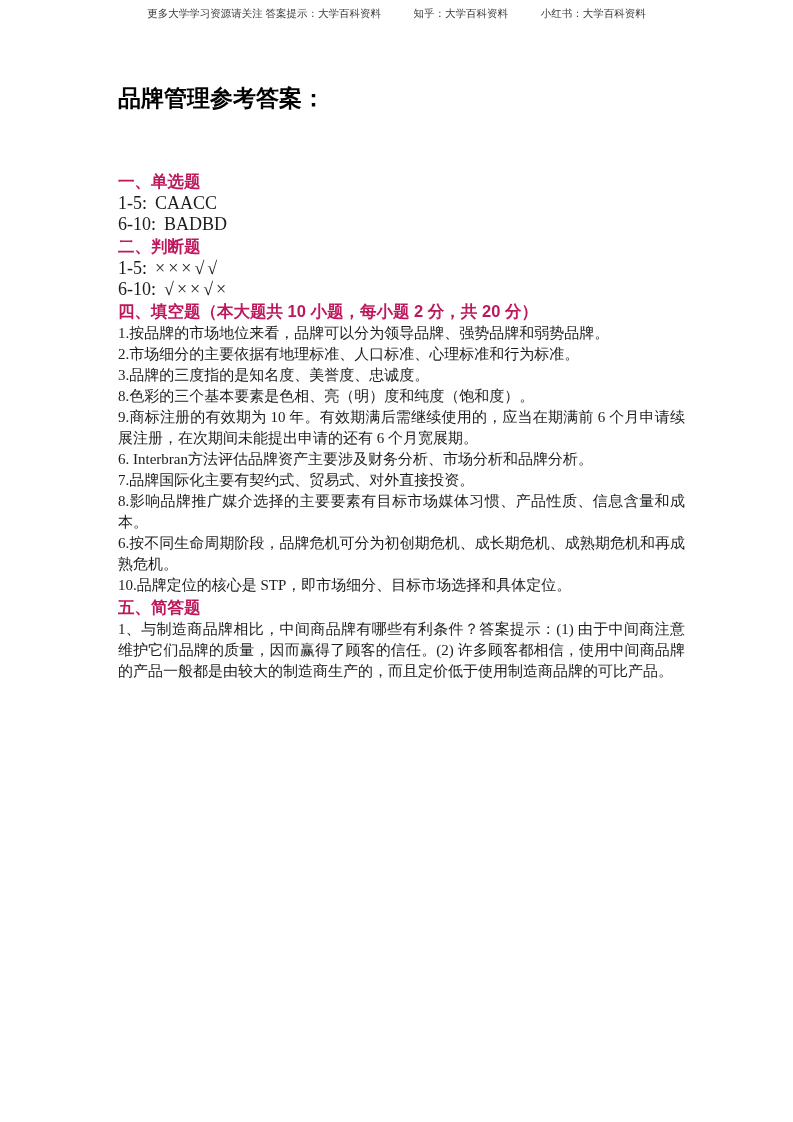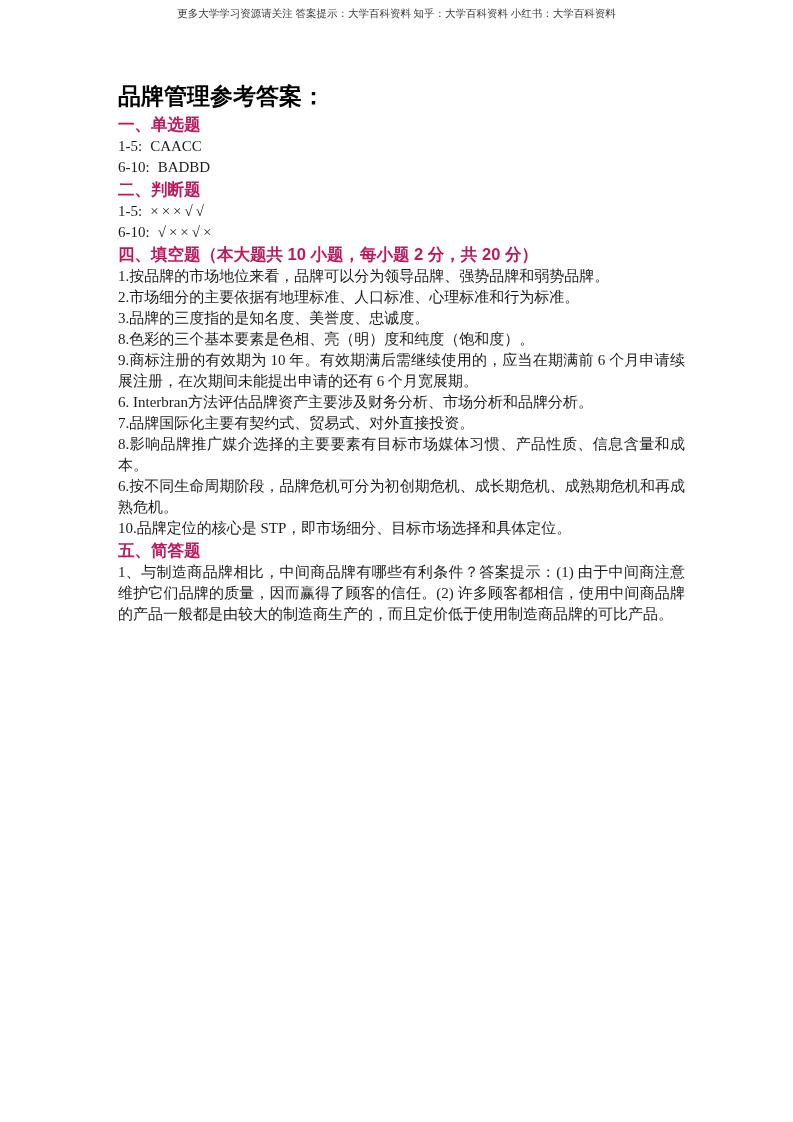--- a/index.html
+++ b/index.html
@@ -16,42 +16,43 @@
     overflow: hidden;
   }
   .page-header {
     position: absolute;
     top: 7px; left: 0; width: 100%;
     text-align: center;
     font-size: 10.5px;
     color: #3a3a3a;
     white-space: nowrap;
   }
-  .hdr-seg + .hdr-seg { }
+  .hdr-seg + .hdr-seg { margin-left: 30px; }
   .content {
     position: absolute;
     top: 84px; left: 118px;
     width: 567px;
   }
   .doc-title {
-    font-family: Liberation Mono, monospace;
+    font-family: Liberation Serif, serif;
     font-weight: 700;
     font-size: 23px;
     line-height: 29px;
+    margin-bottom: 57px;
     color: #000000;
   }
   .sec-heading {
     font-family: "Liberation Sans", "DejaVu Sans", sans-serif;
     font-weight: 700;
     font-size: 16.5px;
     line-height: 23px;
     color: #be185d;
   }
   .answer-line {
-    font-size: 15px;
+    font-size: 18px;
     line-height: 21px;
   }
   .ans-label { padding-right: 8px; }
   .marks-line .ans-value { letter-spacing: 3px; }
   .para {
     font-size: 15px;
     line-height: 21px;
     text-align: justify;
   }
 </style>

